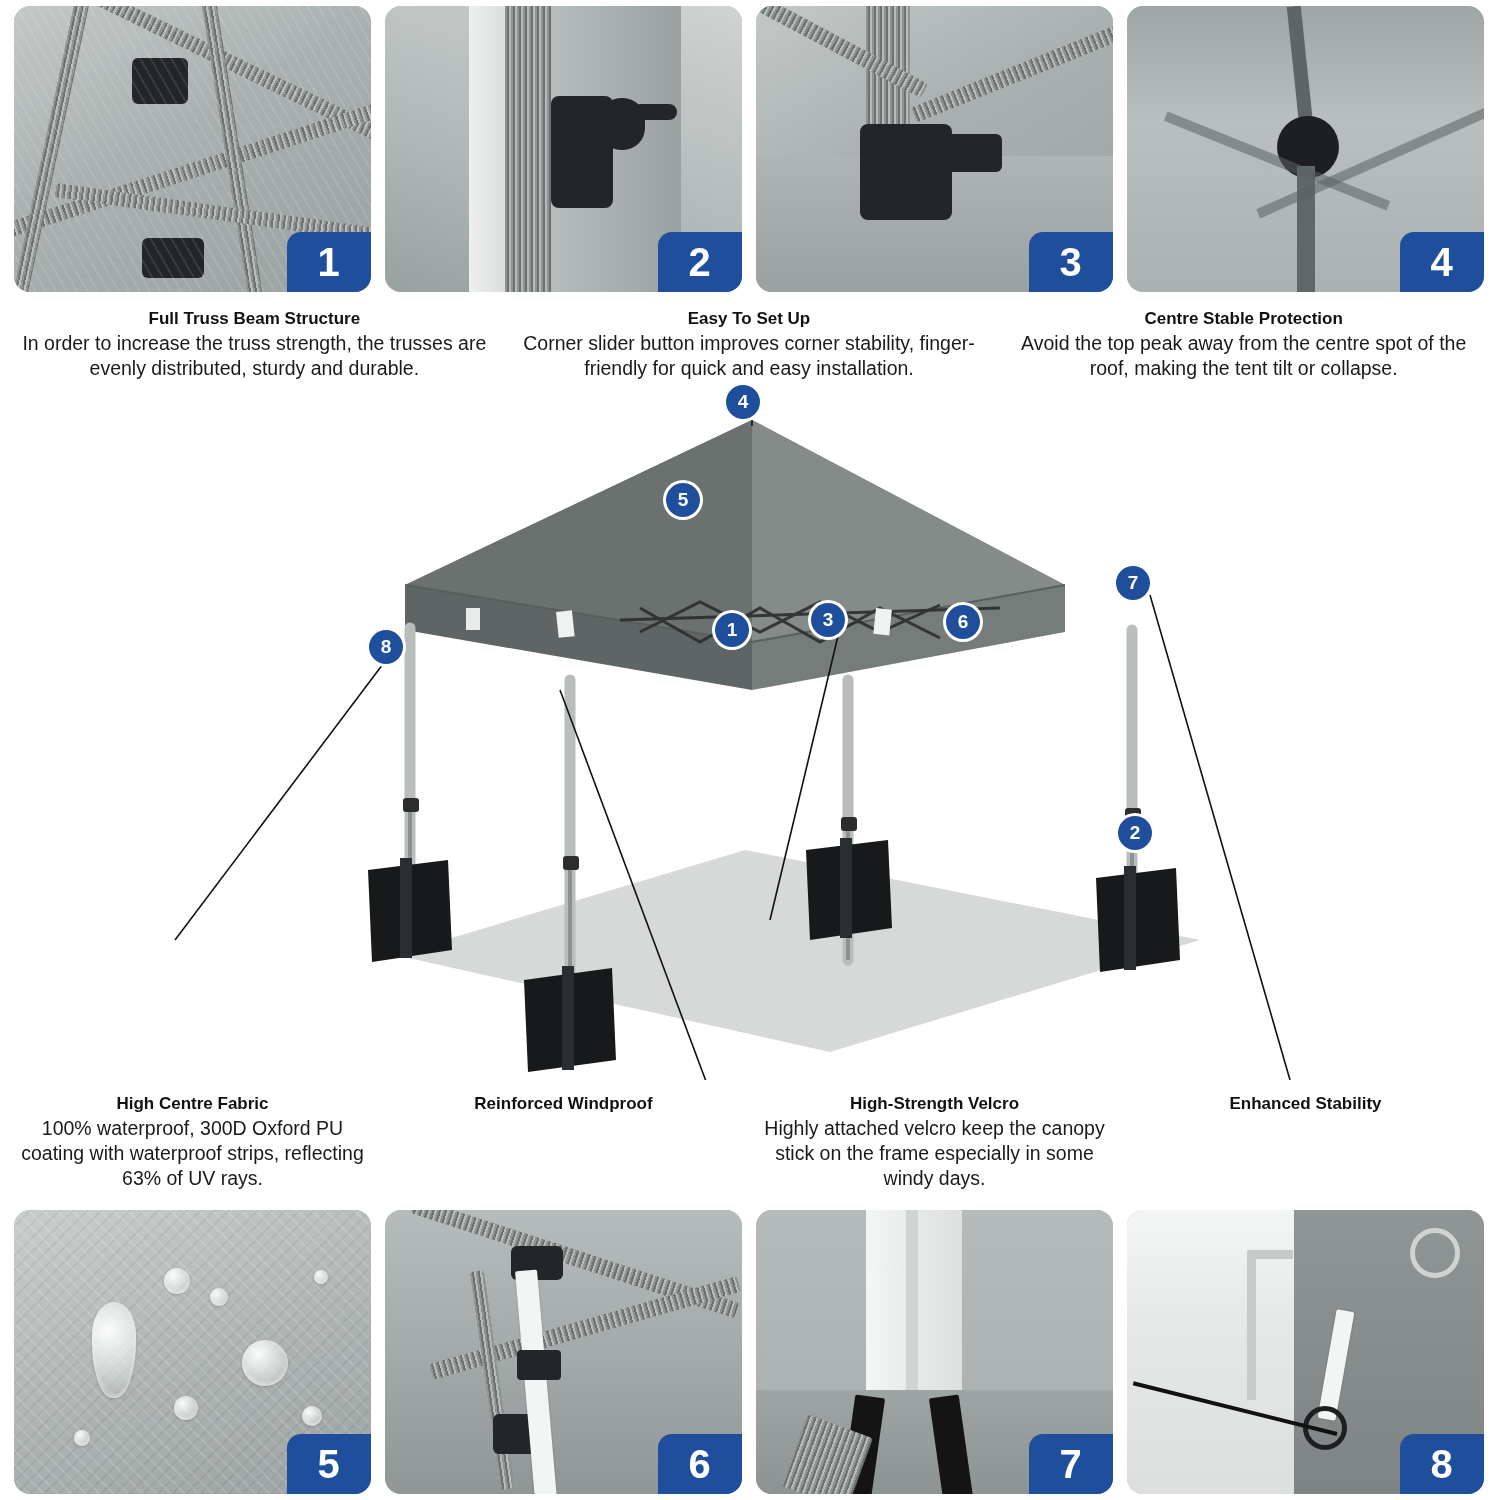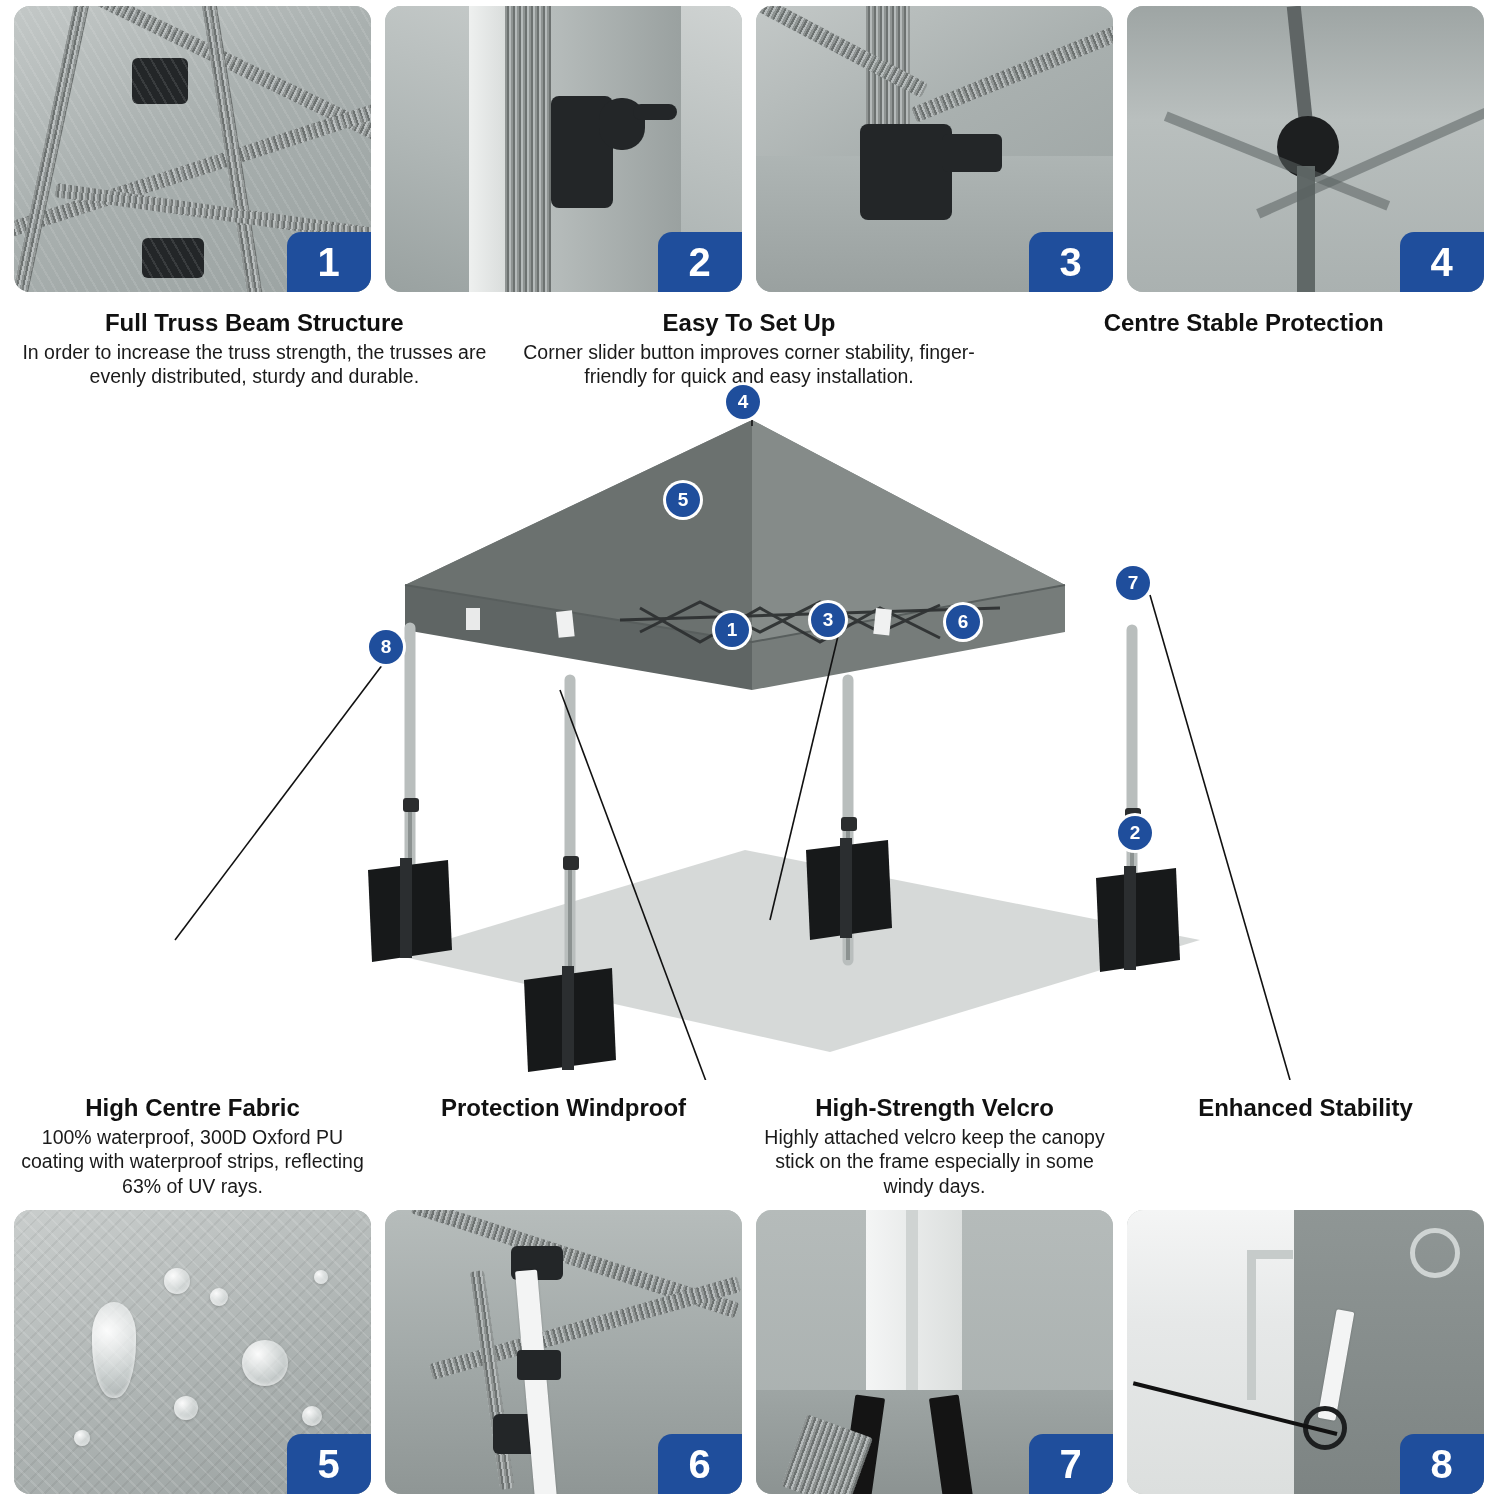--- a/index.html
+++ b/index.html
@@ -60,21 +60,21 @@
     font-weight: bold;
     display: flex;
     align-items: center;
     justify-content: center;
     border-top-left-radius: 14px;
     letter-spacing: 1px;
   }
 
   
   .cap-title {
-    font-size: 24px;
+    font-size: 17px;
     font-weight: bold;
     color: #111;
     text-align: center;
     margin: 9px 0 2px 0;
     line-height: 1.2;
   }
   .cap-body {
     font-size: 19.5px;
     color: #1a1a1a;
     text-align: center;
@@ -218,20 +218,21 @@
     <div class="cell">
       <div class="cap-title">Full Truss Beam Structure</div>
       <div class="cap-body">In order to increase the truss strength, the trusses are evenly distributed, sturdy and durable.</div>
     </div>
     <div class="cell">
       <div class="cap-title">Easy To Set Up</div>
       <div class="cap-body">Corner slider button improves corner stability, finger-friendly for quick and easy installation.</div>
     </div>
     <div class="cell">
       <div class="cap-title">Centre Stable Protection</div>
+      <div class="cap-body">Avoid the top peak away from the centre spot of the roof, making the tent tilt or collapse.</div>
     </div>
   </div>
 
   <div class="stage">
     <svg width="1498" height="700" viewBox="0 0 1498 700">
 
       <polygon points="395,575 745,470 1200,560 830,672" fill="#cfd2d1" opacity="0.85"></polygon>
 
       <polygon points="752,40 1065,205 752,262 405,205" fill="#7c8280"></polygon>
       <polygon points="405,205 752,262 752,40" fill="#6b716f"></polygon>
@@ -301,21 +302,21 @@
     <div class="marker" style="left:369px;top:250px;">8</div>
     <div class="marker" style="left:1118px;top:436px;">2</div>
   </div>
 
   <div class="row bottom-caps">
     <div class="cell">
       <div class="cap-title">High Centre Fabric</div>
       <div class="cap-body">100% waterproof, 300D Oxford PU coating with waterproof strips, reflecting 63% of UV rays.</div>
     </div>
     <div class="cell">
-      <div class="cap-title">Protection Windproof</div>
+      <div class="cap-title">Reinforced Windproof</div>
     </div>
     <div class="cell">
       <div class="cap-title">High-Strength Velcro</div>
       <div class="cap-body">Highly attached velcro keep the canopy stick on the frame especially in some windy days.</div>
     </div>
     <div class="cell">
       <div class="cap-title">Enhanced Stability</div>
     </div>
   </div>
 

